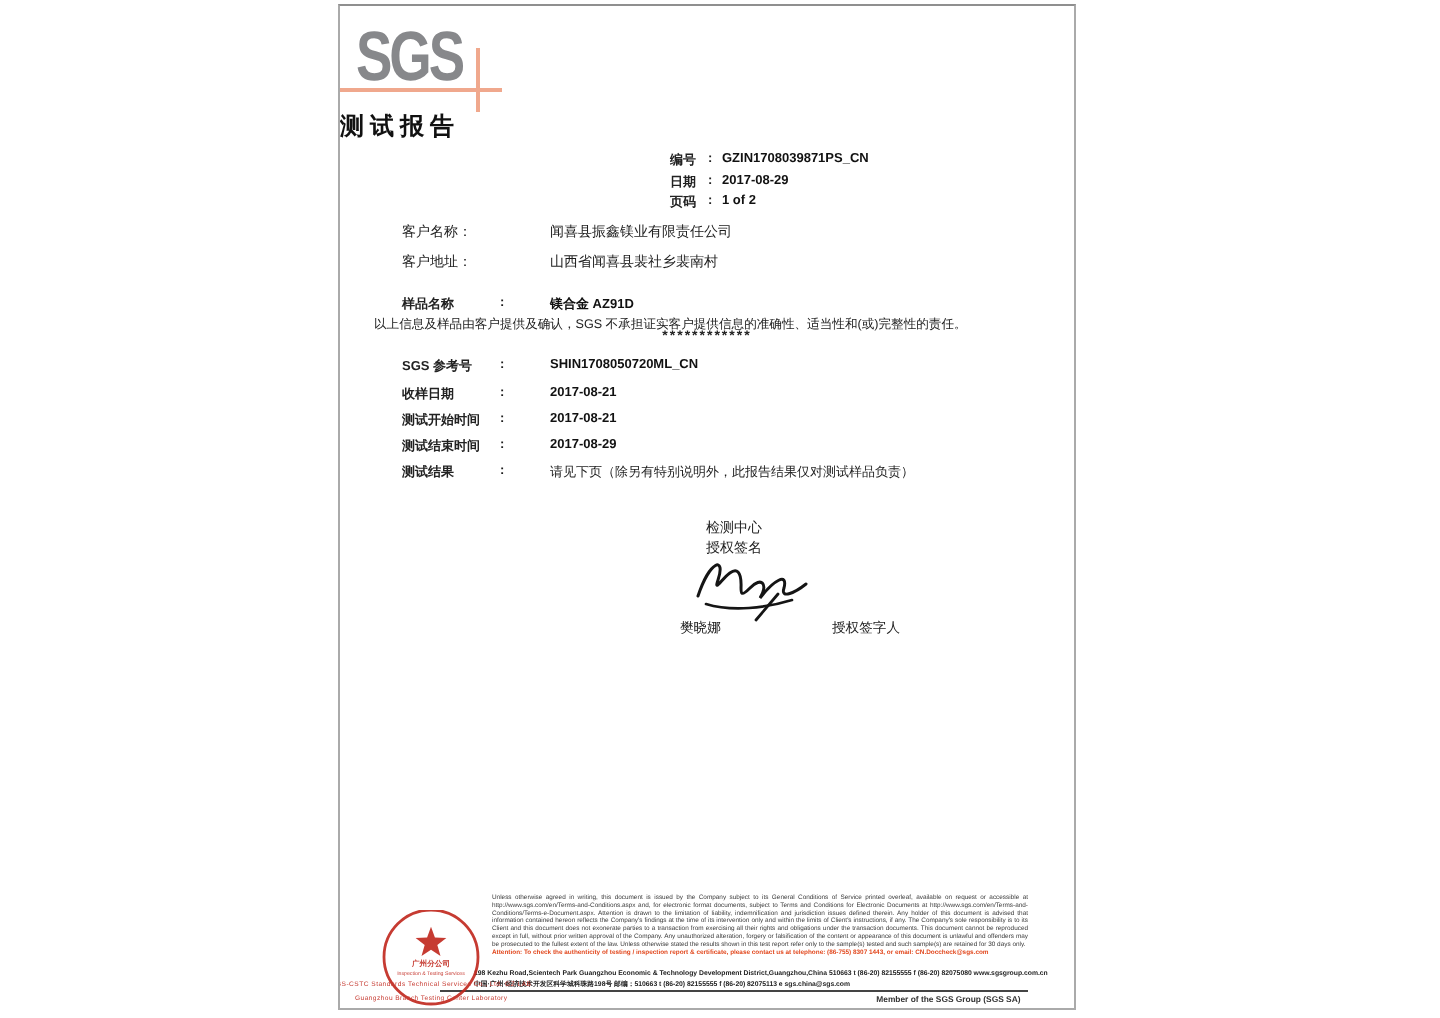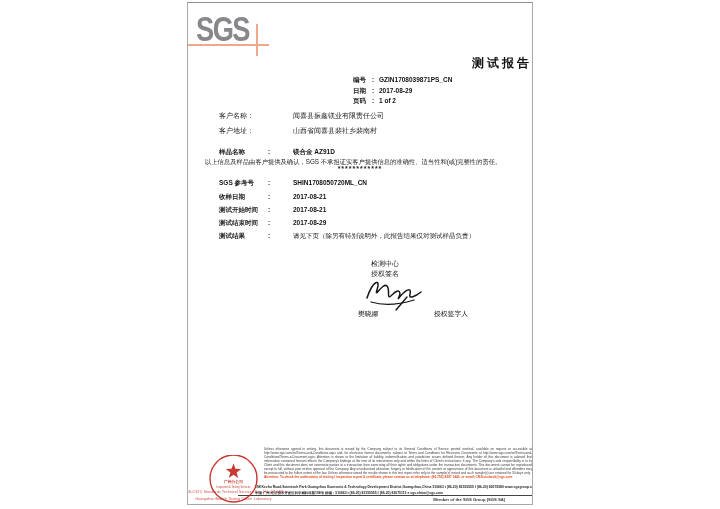--- a/index.html
+++ b/index.html
@@ -1,26 +1,26 @@
 <!DOCTYPE html>
 <html><head>
 <meta charset="utf-8">
 <style>
   html,body{margin:0;padding:0;background:#ffffff;}
   .canvas{position:relative;width:720px;height:509px;background:#ffffff;overflow:hidden;
           font-family:"Liberation Sans","DejaVu Sans",sans-serif;color:#1c1c1c;}
-  .page{position:absolute;left:187px;top:2px;width:344px;height:501px;background:#ffffff;
-        border:1px solid #aaaaaa;border-top-color:#8f8f8f;overflow:hidden;}
+  .page{position:absolute;left:169px;top:2px;width:344px;height:501px;background:#ffffff;
+        border:1px solid #aaaaaa;border-top-color:#8f8f8f;overflow:hidden;padding-left:23px;}
   
   .logo{position:absolute;left:8px;top:8px;font-size:35px;font-weight:bold;color:#87888b;
         letter-spacing:-2px;transform:scale(0.78,1);transform-origin:left top;line-height:1;}
   .cross-h{position:absolute;left:0;top:41px;width:81px;height:2px;background:#f0a88d;}
   .cross-v{position:absolute;left:68px;top:21px;width:2px;height:32px;background:#f0a88d;}
   
-  .title{position:absolute;left:0;right:0;top:52px;text-align:right;font-size:12px;
+  .title{position:absolute;left:0;right:0;top:52px;text-align:left;font-size:12px;
          font-weight:bold;letter-spacing:3px;color:#111;}
   .mrow{position:absolute;left:165px;width:170px;height:9px;font-size:6.5px;font-weight:bold;color:#222;}
   .mrow .col{position:absolute;left:19px;top:0;}
   .mrow .val{position:absolute;left:26px;top:0;white-space:nowrap;color:#111;}
   
   .crow{position:absolute;left:31px;width:300px;height:9px;font-size:7px;}
   .crow .lab{position:absolute;left:0;top:0;color:#222;}
   .crow .val{position:absolute;left:74px;top:0;white-space:nowrap;}
   .note{position:absolute;left:17px;top:155px;width:320px;font-size:6.3px;white-space:nowrap;color:#222;}
   .sep{position:absolute;left:0;right:0;top:162px;text-align:center;font-size:7px;

